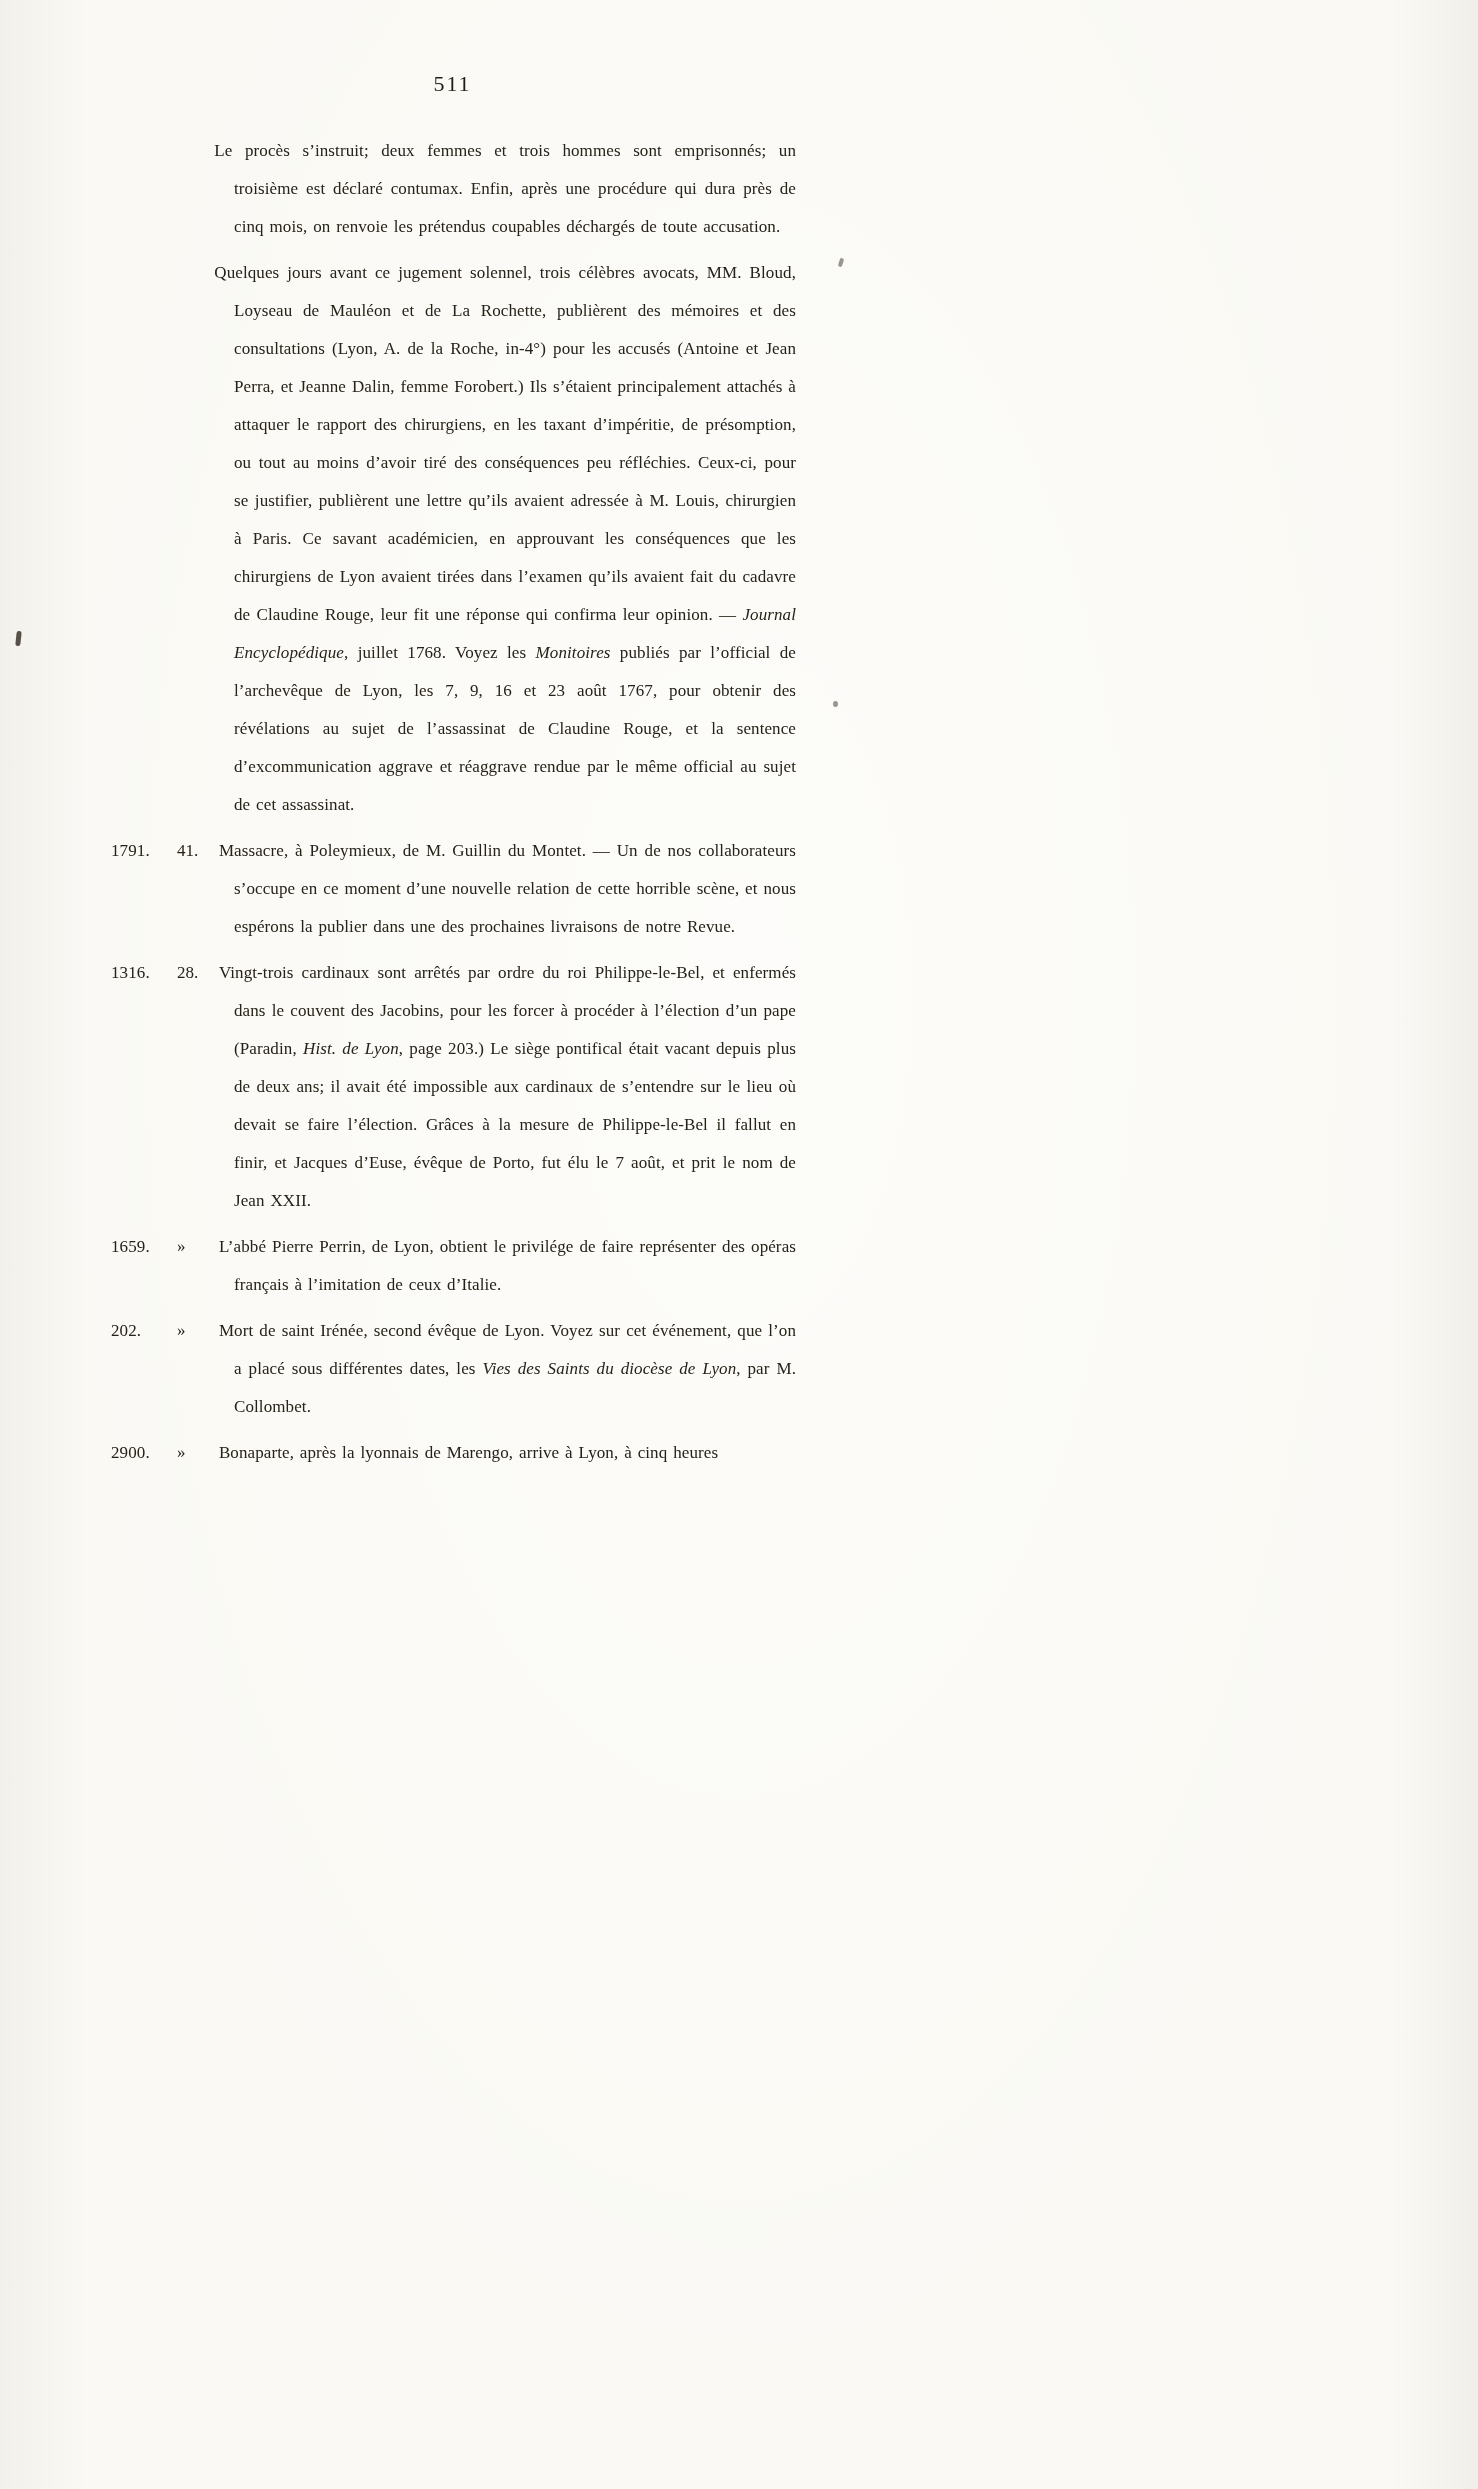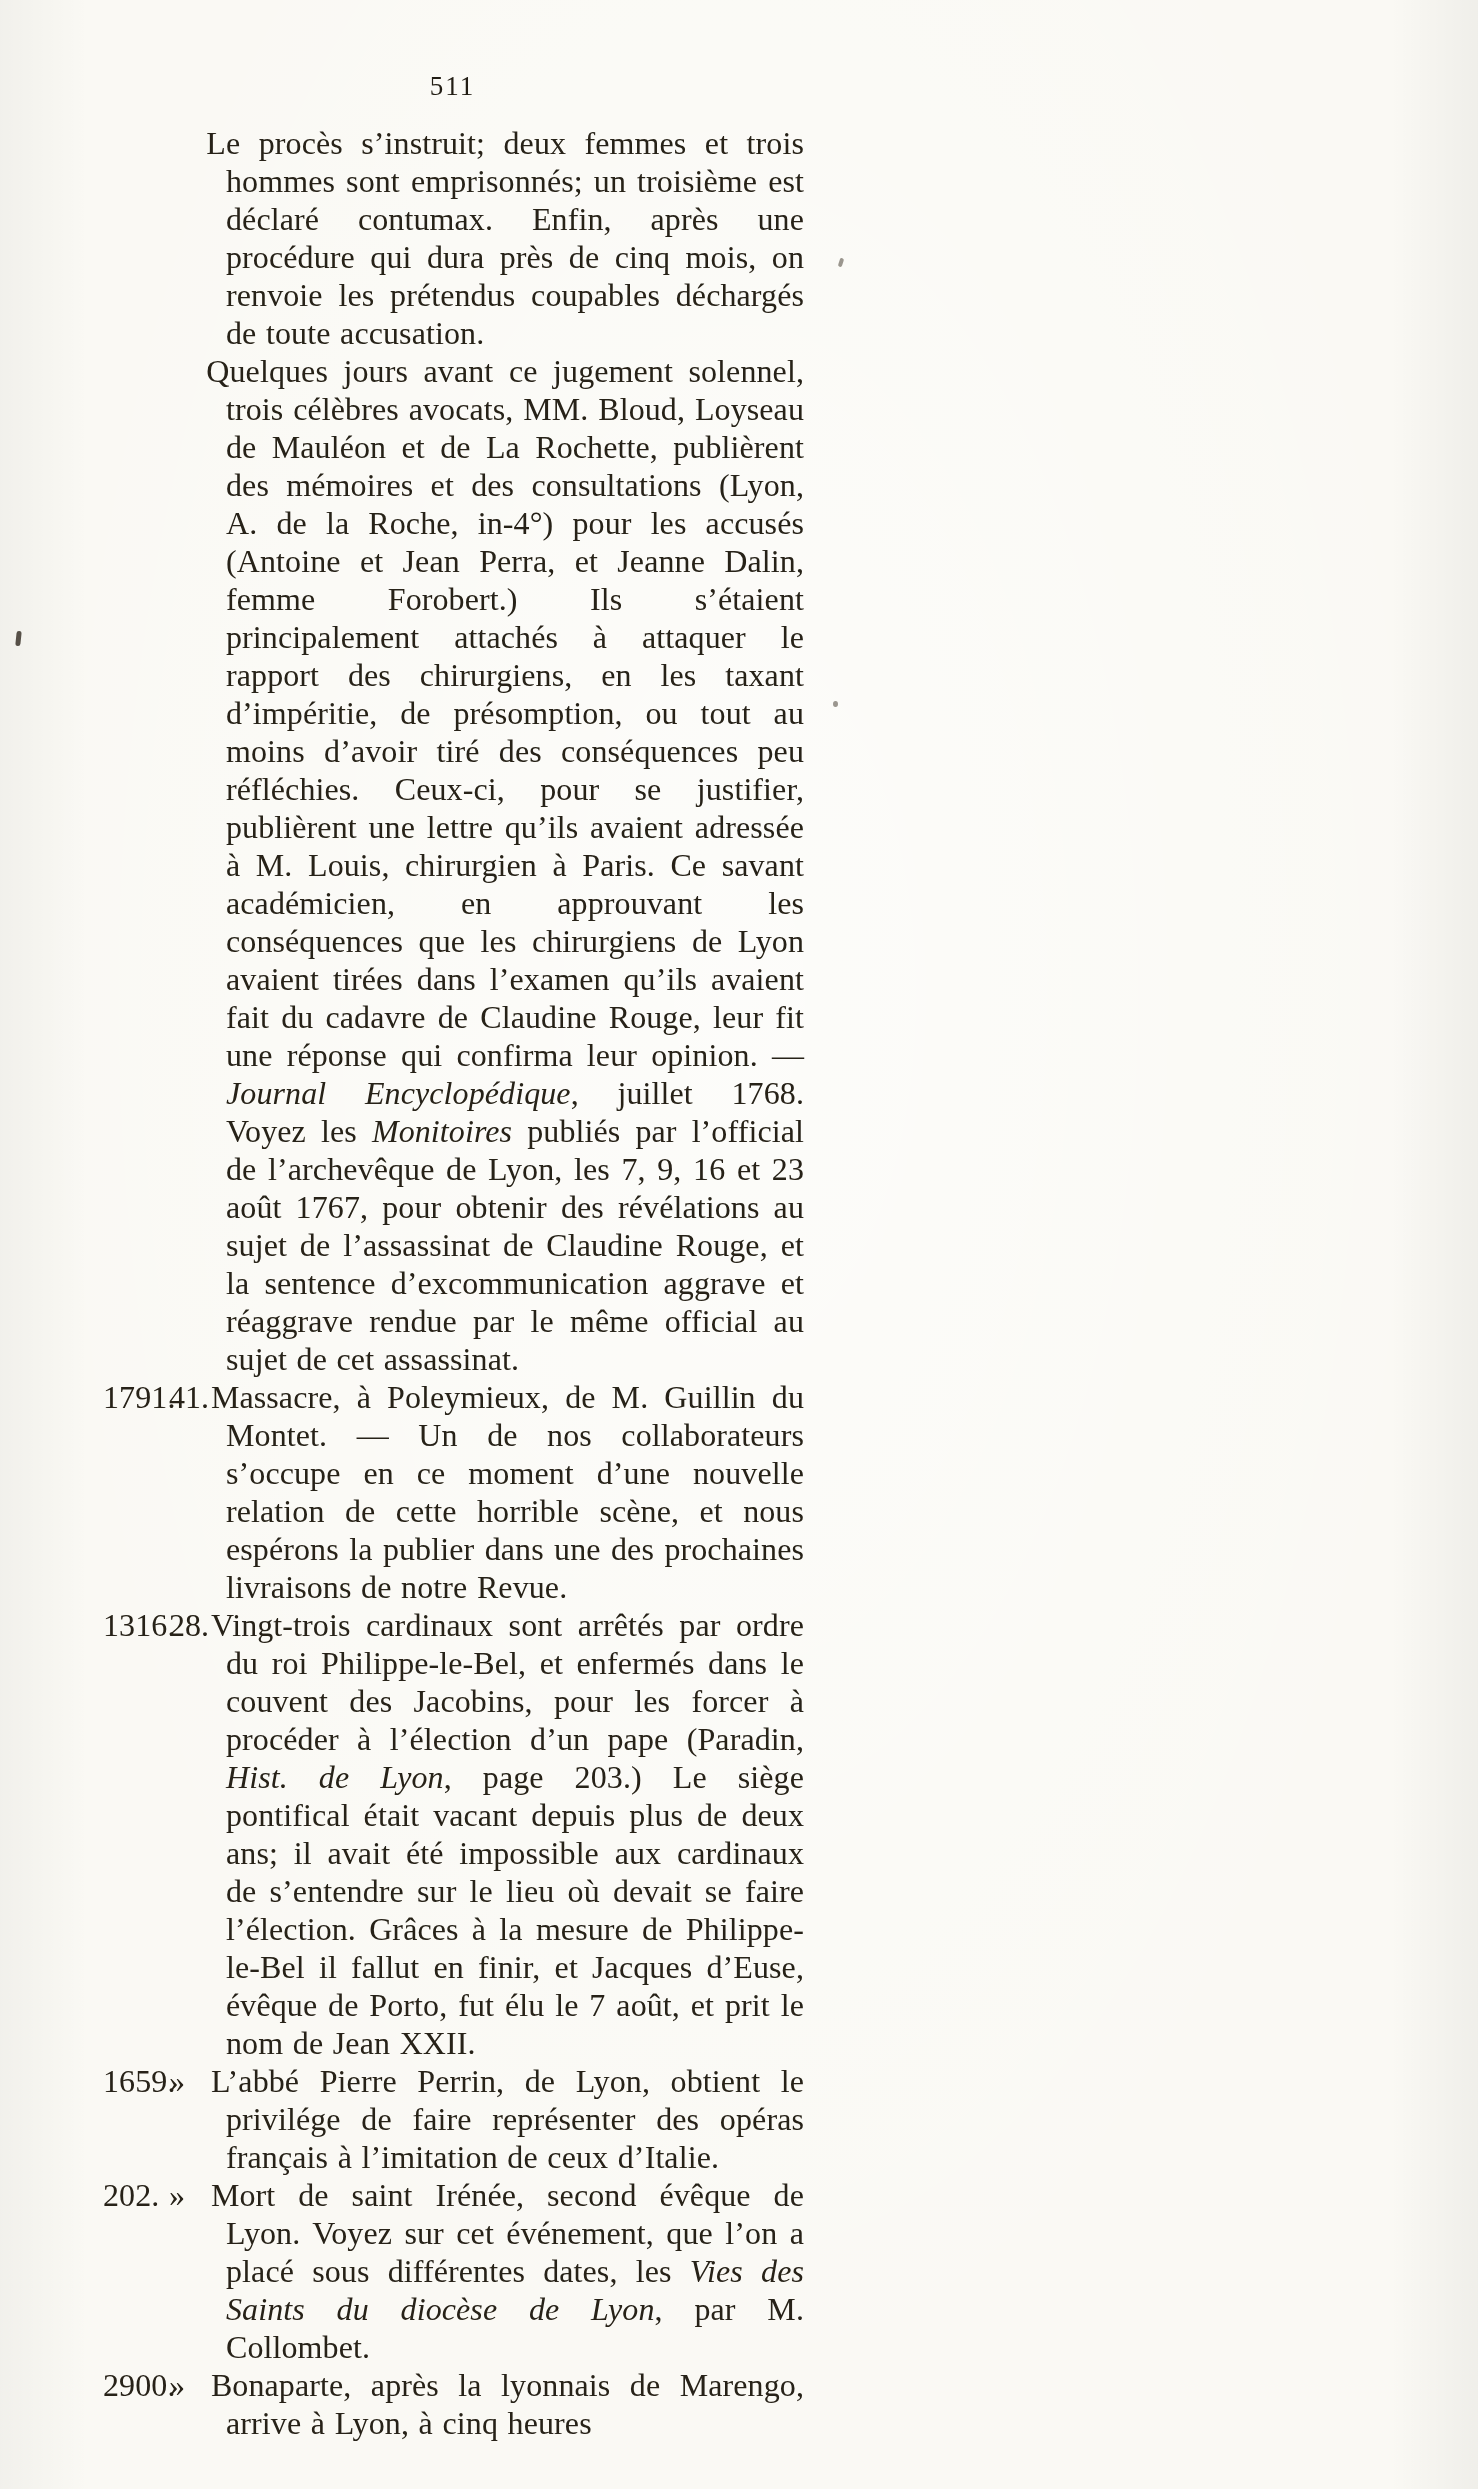--- a/index.html
+++ b/index.html
@@ -18,36 +18,36 @@
     font-family: "Liberation Serif", "DejaVu Serif", serif;
     overflow: hidden;
   }
 
   .pageno {
     position: absolute;
     top: 71px;
     left: 103px;
     width: 699px;
     text-align: center;
-    font-size: 27px;
+    font-size: 22px;
     letter-spacing: 2px;
     color: #221d14;
   }
 
   .content {
     position: absolute;
     top: 124px;
     left: 103px;
     width: 701px;
   }
 
   .content p {
-    margin: 0;
+    margin: 8px;
     text-align: justify;
-    font-size: 32px;
+    font-size: 17px;
     line-height: 38px;
     word-spacing: 1.5px;
     letter-spacing: 0.1px;
   }
 
   
   p.cont {
     padding-left: 123px;
     text-indent: -19.7px;
   }

